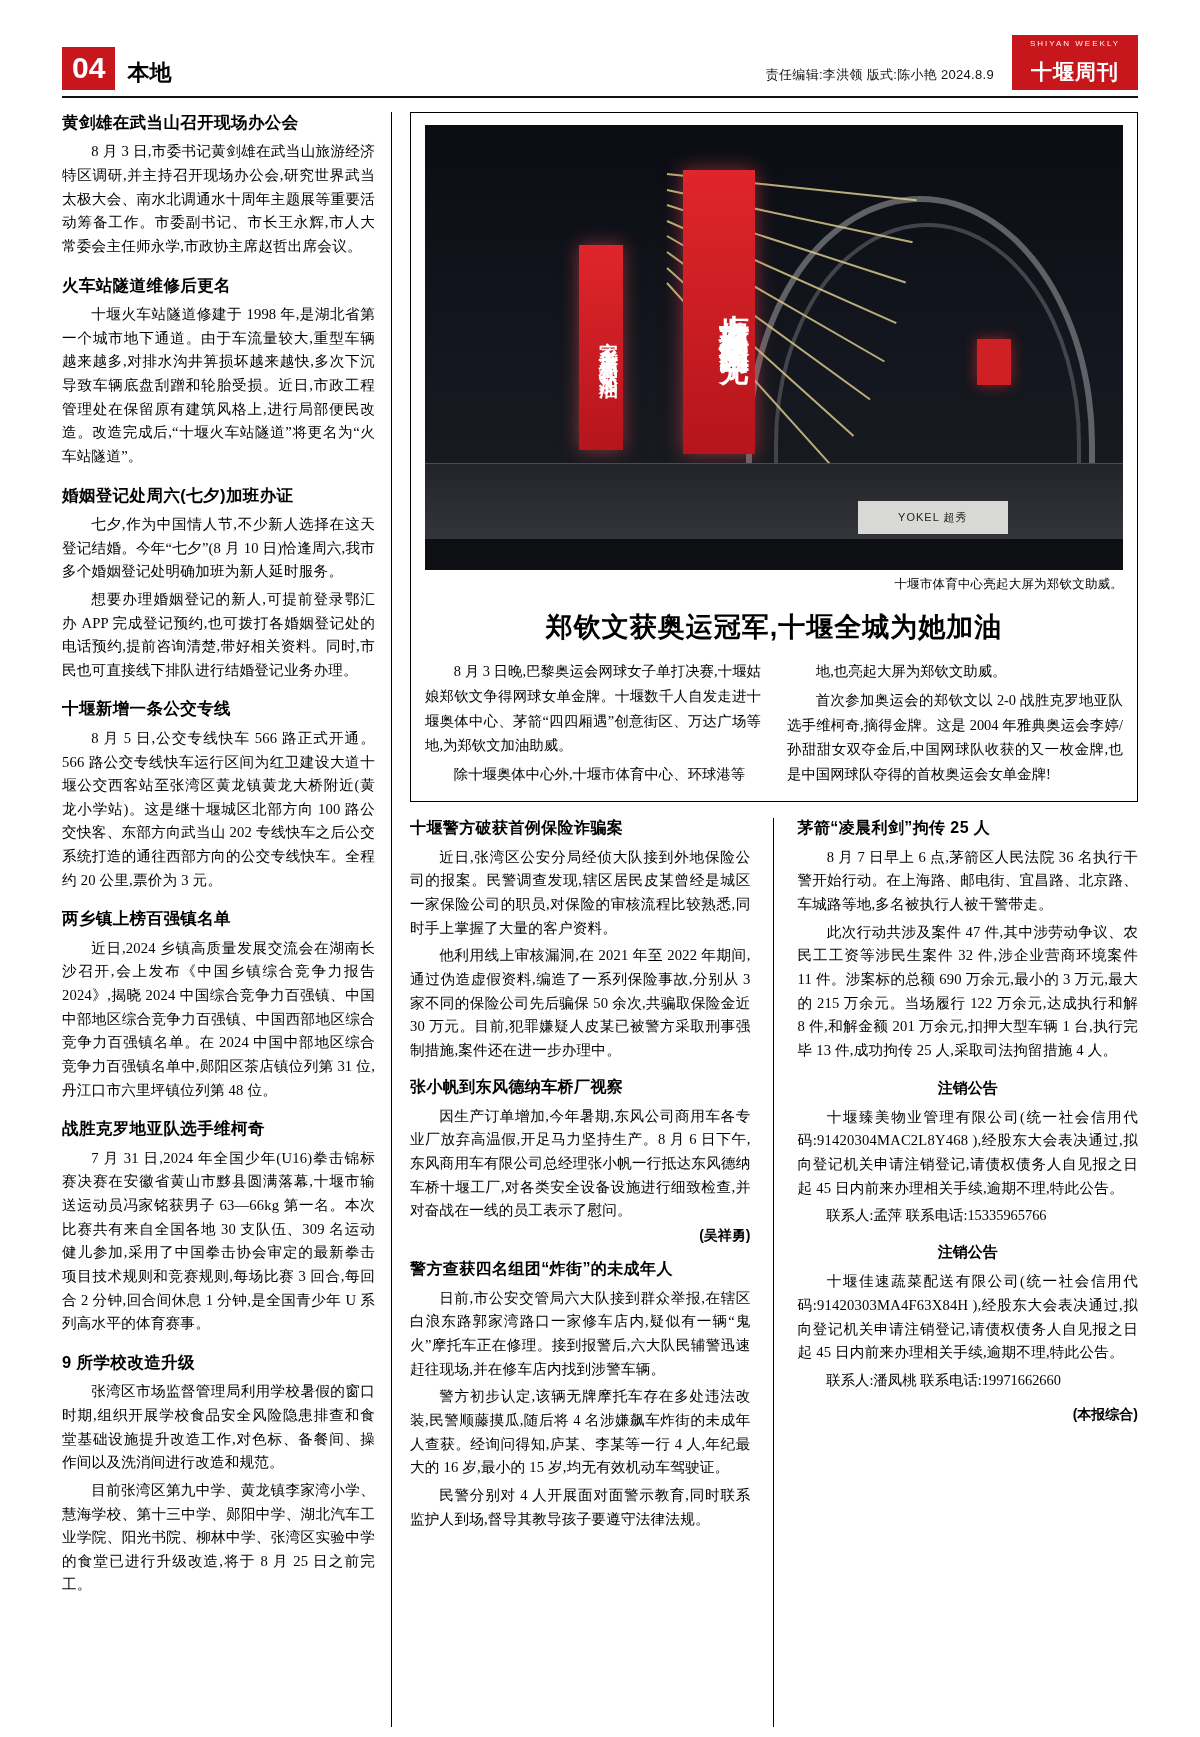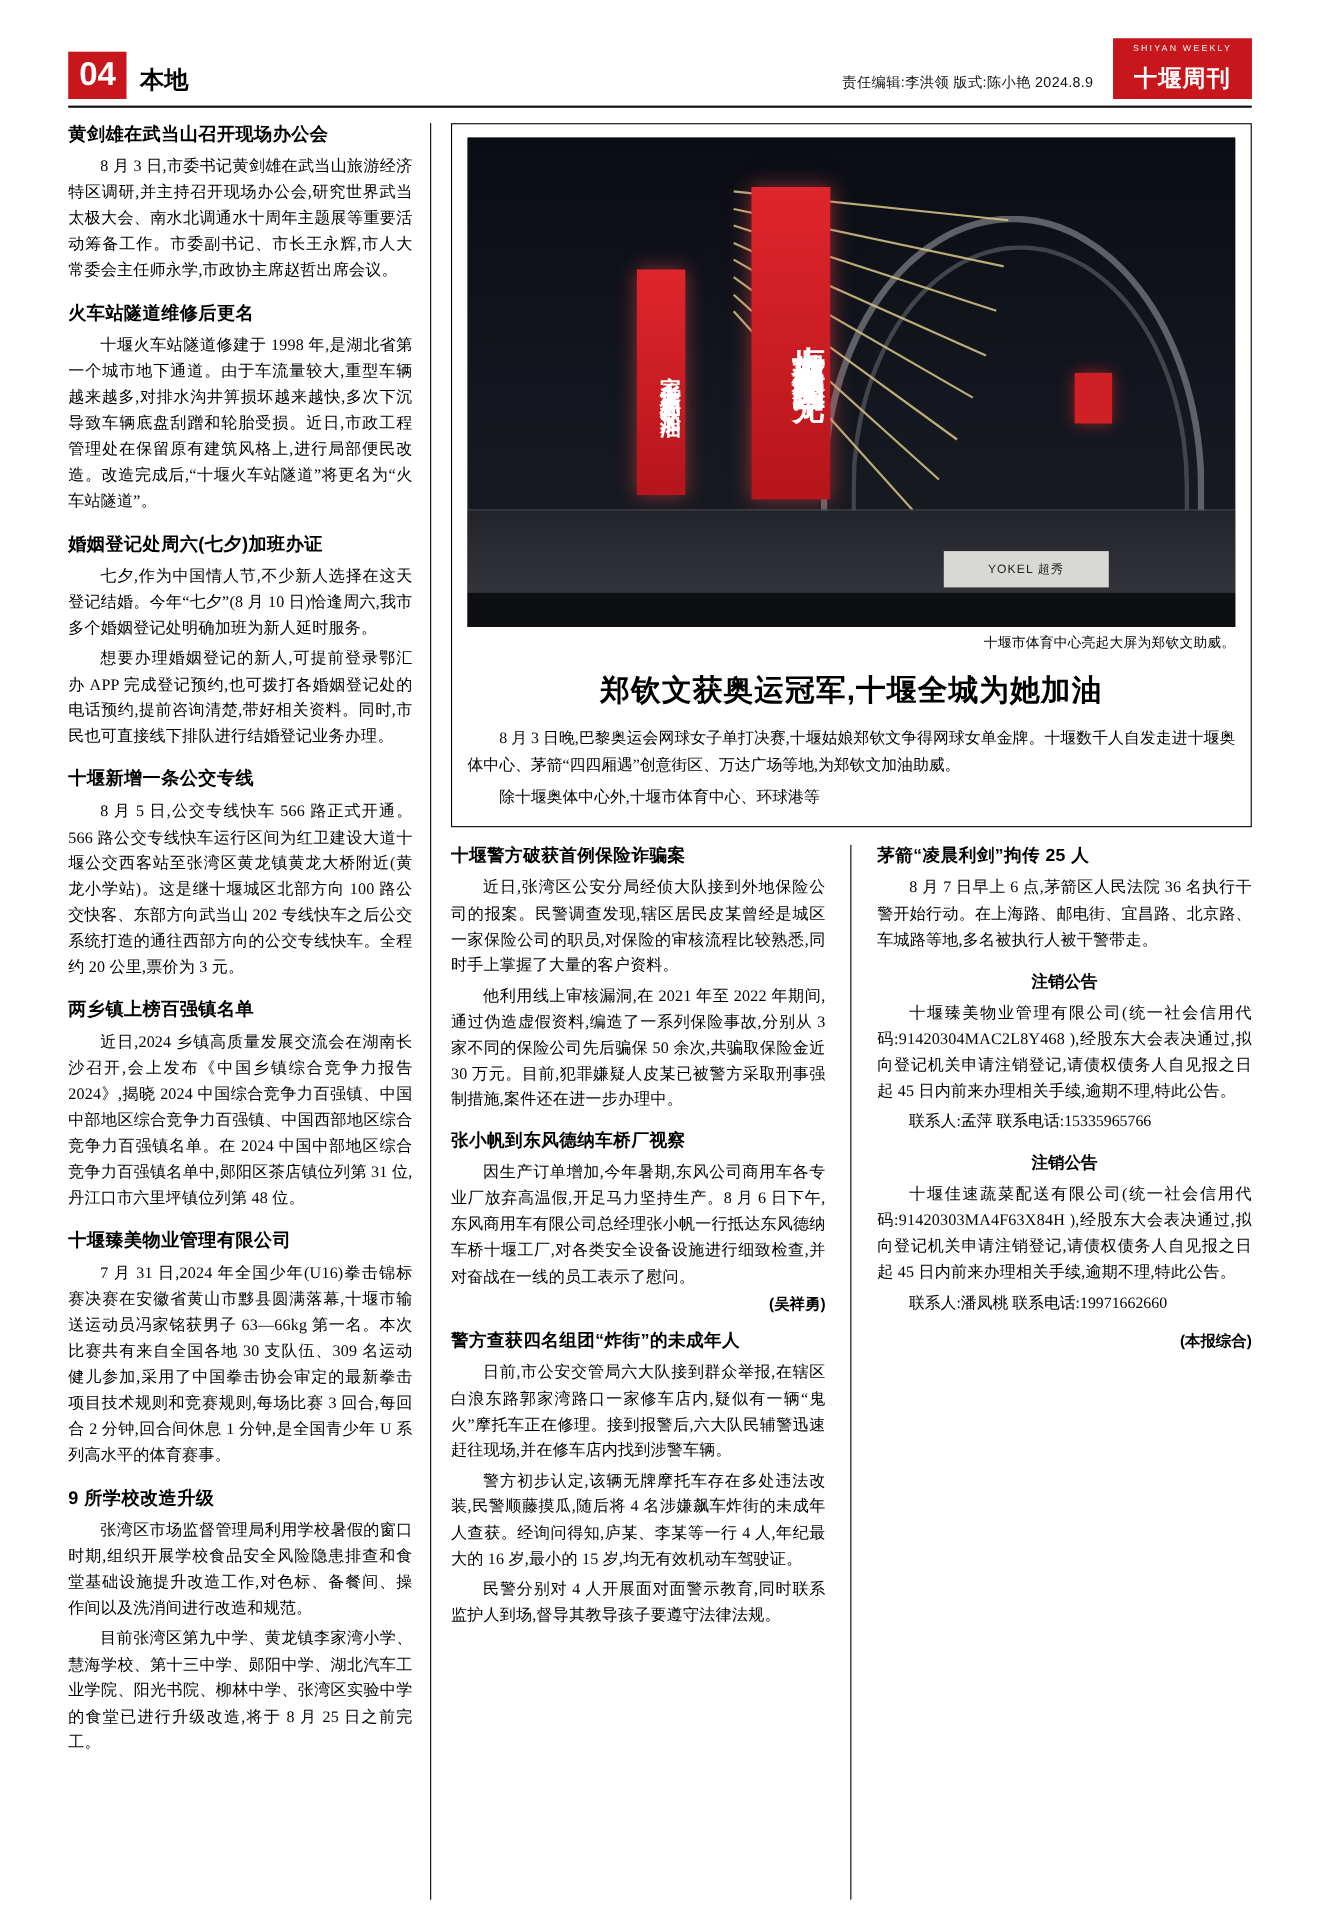--- a/index.html
+++ b/index.html
@@ -343,21 +343,21 @@
         <h3 class="headline">十堰新增一条公交专线</h3>
         <p class="body">8 月 5 日,公交专线快车 566 路正式开通。566 路公交专线快车运行区间为红卫建设大道十堰公交西客站至张湾区黄龙镇黄龙大桥附近(黄龙小学站)。这是继十堰城区北部方向 100 路公交快客、东部方向武当山 202 专线快车之后公交系统打造的通往西部方向的公交专线快车。全程约 20 公里,票价为 3 元。</p>
       </div>
 
       <div class="left-block">
         <h3 class="headline">两乡镇上榜百强镇名单</h3>
         <p class="body">近日,2024 乡镇高质量发展交流会在湖南长沙召开,会上发布《中国乡镇综合竞争力报告 2024》,揭晓 2024 中国综合竞争力百强镇、中国中部地区综合竞争力百强镇、中国西部地区综合竞争力百强镇名单。在 2024 中国中部地区综合竞争力百强镇名单中,郧阳区茶店镇位列第 31 位,丹江口市六里坪镇位列第 48 位。</p>
       </div>
 
       <div class="left-block">
-        <h3 class="headline">十堰臻美物业管理有限公司</h3>
+        <h3 class="headline">战胜克罗地亚队选手维柯奇</h3>
         <p class="body">7 月 31 日,2024 年全国少年(U16)拳击锦标赛决赛在安徽省黄山市黟县圆满落幕,十堰市输送运动员冯家铭获男子 63—66kg 第一名。本次比赛共有来自全国各地 30 支队伍、309 名运动健儿参加,采用了中国拳击协会审定的最新拳击项目技术规则和竞赛规则,每场比赛 3 回合,每回合 2 分钟,回合间休息 1 分钟,是全国青少年 U 系列高水平的体育赛事。</p>
       </div>
 
       <div class="left-block">
         <h3 class="headline">9 所学校改造升级</h3>
         <p class="body">张湾区市场监督管理局利用学校暑假的窗口时期,组织开展学校食品安全风险隐患排查和食堂基础设施提升改造工作,对色标、备餐间、操作间以及洗消间进行改造和规范。</p>
         <p class="body">目前张湾区第九中学、黄龙镇李家湾小学、慧海学校、第十三中学、郧阳中学、湖北汽车工业学院、阳光书院、柳林中学、张湾区实验中学的食堂已进行升级改造,将于 8 月 25 日之前完工。</p>
       </div>
 
     </div>
@@ -391,20 +391,24 @@
           <div class="photo-caption">十堰市体育中心亮起大屏为郑钦文助威。</div>
         </div>
 
         <div class="feature-headline">郑钦文获奥运冠军,十堰全城为她加油</div>
 
         <div class="lead-cols">
           <div class="lead-col">
             <p>8 月 3 日晚,巴黎奥运会网球女子单打决赛,十堰姑娘郑钦文争得网球女单金牌。十堰数千人自发走进十堰奥体中心、茅箭“四四厢遇”创意街区、万达广场等地,为郑钦文加油助威。</p>
             <p>除十堰奥体中心外,十堰市体育中心、环球港等</p>
           </div>
+          <div class="lead-col">
+            <p>地,也亮起大屏为郑钦文助威。</p>
+            <p>首次参加奥运会的郑钦文以 2-0 战胜克罗地亚队选手维柯奇,摘得金牌。这是 2004 年雅典奥运会李婷/孙甜甜女双夺金后,中国网球队收获的又一枚金牌,也是中国网球队夺得的首枚奥运会女单金牌!</p>
+          </div>
         </div>
       </div>
 
       <div class="bottom">
 
         <div class="bcol">
 
           <div class="blk">
             <h3>十堰警方破获首例保险诈骗案</h3>
             <p class="body">近日,张湾区公安分局经侦大队接到外地保险公司的报案。民警调查发现,辖区居民皮某曾经是城区一家保险公司的职员,对保险的审核流程比较熟悉,同时手上掌握了大量的客户资料。</p>
@@ -424,20 +428,21 @@
             <p class="body">民警分别对 4 人开展面对面警示教育,同时联系监护人到场,督导其教导孩子要遵守法律法规。</p>
           </div>
 
         </div>
 
         <div class="bcol">
 
           <div class="blk">
             <h3>茅箭“凌晨利剑”拘传 25 人</h3>
             <p class="body">8 月 7 日早上 6 点,茅箭区人民法院 36 名执行干警开始行动。在上海路、邮电街、宜昌路、北京路、车城路等地,多名被执行人被干警带走。</p>
+            <p class="body">此次行动共涉及案件 47 件,其中涉劳动争议、农民工工资等涉民生案件 32 件,涉企业营商环境案件 11 件。涉案标的总额 690 万余元,最小的 3 万元,最大的 215 万余元。当场履行 122 万余元,达成执行和解 8 件,和解金额 201 万余元,扣押大型车辆 1 台,执行完毕 13 件,成功拘传 25 人,采取司法拘留措施 4 人。</p>
           </div>
 
           <div class="blk">
             <div class="notice-title">注销公告</div>
             <p class="body">十堰臻美物业管理有限公司(统一社会信用代码:91420304MAC2L8Y468 ),经股东大会表决通过,拟向登记机关申请注销登记,请债权债务人自见报之日起 45 日内前来办理相关手续,逾期不理,特此公告。</p>
             <p class="contact">联系人:孟萍  联系电话:15335965766</p>
           </div>
 
           <div class="blk">
             <div class="notice-title">注销公告</div>

